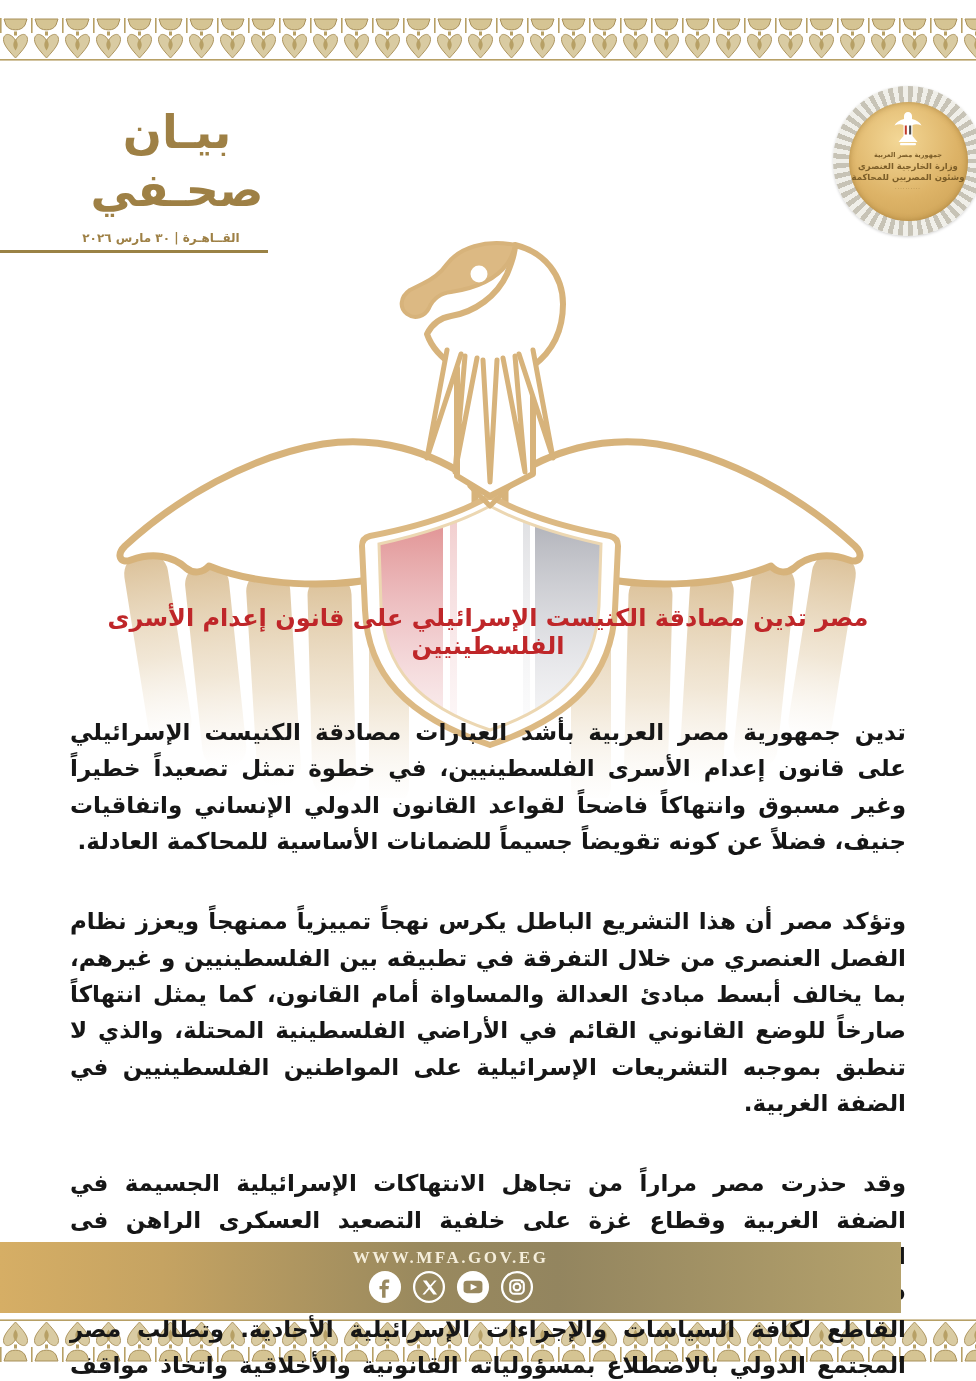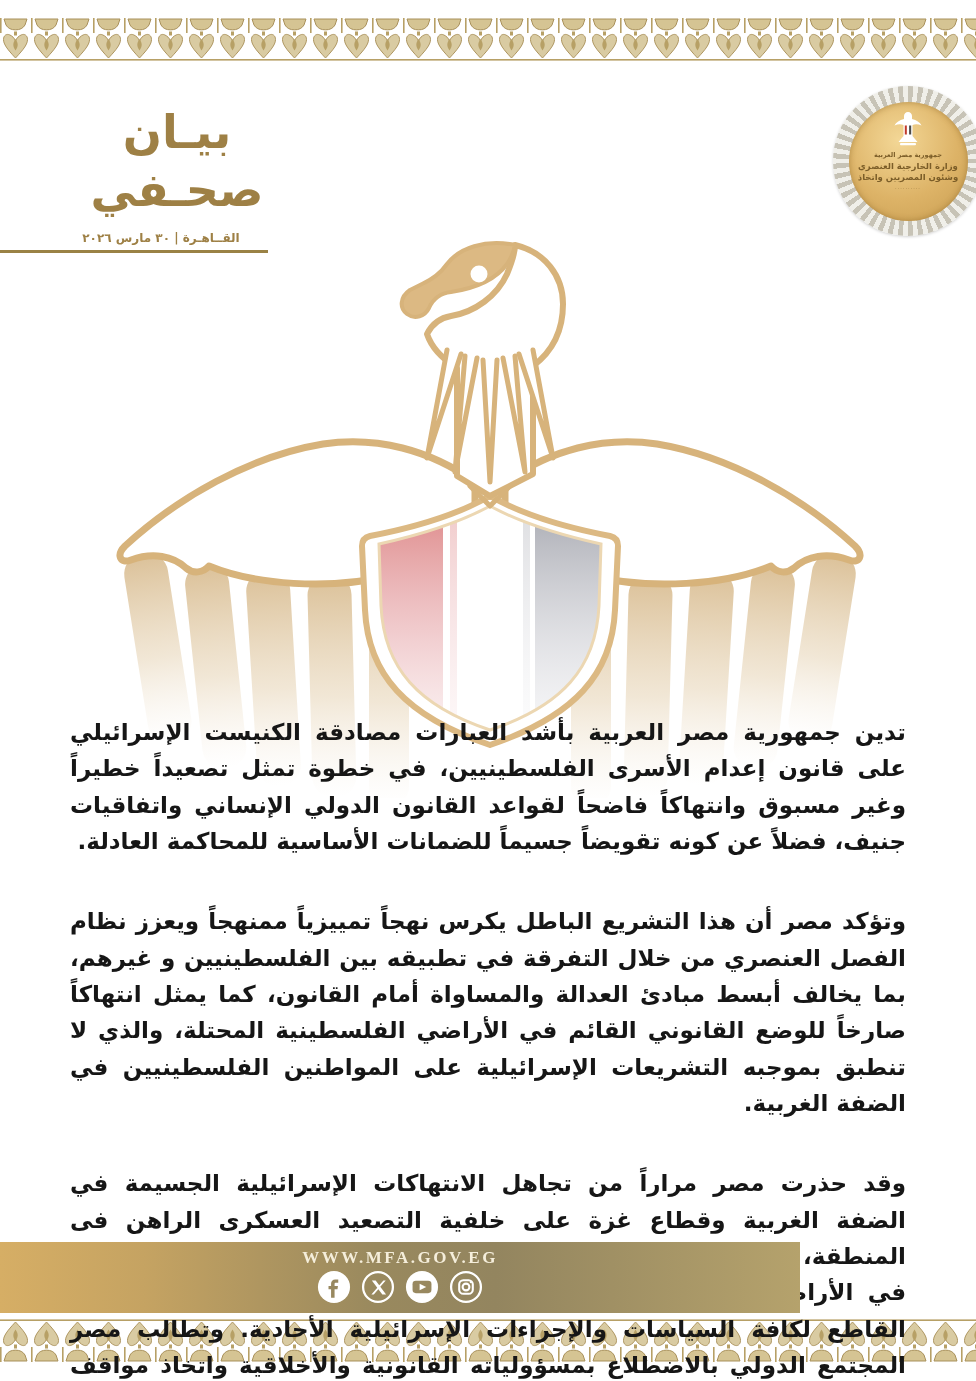--- a/index.html
+++ b/index.html
@@ -52,21 +52,21 @@
   .body-text{
     position:absolute;top:714px;left:70px;right:70px;z-index:2;
     direction:rtl;text-align:justify;
     font-size:23px;font-weight:bold;color:#161616;line-height:1.58;
   }
   .body-text p{margin:0;}
   .body-text p + p{margin-top:44px;}
 
   
   .footer-bar{
-    position:absolute;top:1242px;left:0;width:800px;height:71px;z-index:3;
+    position:absolute;top:1242px;left:0;width:901px;height:71px;z-index:3;
     background:linear-gradient(90deg,#d6ae65 0%,#c5a362 18%,#99895e 47%,#93855f 62%,#b5a26c 100%);
     text-align:center;
   }
   .footer-site{
     font-family:"Liberation Serif",serif;font-size:17px;letter-spacing:2.5px;
     color:#f5eedb;font-weight:600;margin-top:6px;
   }
   .social-row{display:flex;justify-content:center;gap:10px;margin-top:2px;}
   .social-icon{width:34px;height:34px;cursor:pointer;}
 </style>
@@ -100,21 +100,21 @@
       <svg class="seal-eagle" width="30" height="34" viewBox="0 0 30 34">
         <path d="M15 0 C12.6 0 11 1.7 11 4 L11 7 C6.5 8 3 10.2 1.5 13.5 C4.5 12.2 7.8 12 10.5 13 L10.5 24 L5.5 30 L24.5 30 L19.5 24 L19.5 13 C22.2 12 25.5 12.2 28.5 13.5 C27 10.2 23.5 8 19 7 L19 4 C19 1.7 17.4 0 15 0 Z" fill="#ffffff"></path>
         <rect x="11.8" y="13.5" width="2.1" height="9" fill="#c0392b"></rect>
         <rect x="13.9" y="13.5" width="2.2" height="9" fill="#ffffff"></rect>
         <rect x="16.1" y="13.5" width="2.1" height="9" fill="#4a4a4a"></rect>
         <rect x="7" y="31" width="16" height="2.2" rx="1" fill="#ffffff"></rect>
       </svg>
       <div class="seal-country">جمهورية مصر العربية</div>
       <div class="seal-ministry">
         <div>وزارة الخارجية العنصري</div>
-        <div>وشئون المصريين واتخاذ</div>
+        <div>وشئون المصريين للمحاكمة</div>
       </div>
       <div class="seal-dots">··········</div>
     </div>
   </div>
 
   <svg class="watermark" viewBox="0 0 810 560">
     <defs>
       <linearGradient id="stripeG" x1="0" y1="0" x2="0" y2="1">
         <stop offset="0" stop-color="#d9bd92" stop-opacity="0.95"></stop>
         <stop offset="0.55" stop-color="#e6d3b4" stop-opacity="0.55"></stop>
@@ -165,20 +165,21 @@
         <path d="M398 122 L405 244 L412 122"></path>
         <path d="M380 118 L370 234 L392 120"></path>
         <path d="M430 118 L440 234 L418 120"></path>
         <path d="M362 112 L342 220 L376 116"></path>
         <path d="M448 112 L468 220 L434 116"></path>
       </g>
       <path d="M385 248 L405 268 L425 248" fill="none" stroke="#d7b37b" stroke-width="5"></path>
     </g>
   </svg>
 
+  <div class="headline">مصر تدين مصادقة الكنيست الإسرائيلي على قانون إعدام الأسرى الفلسطينيين</div>
 
   <div class="body-text">
     <p>تدين جمهورية مصر العربية بأشد العبارات مصادقة الكنيست الإسرائيلي على قانون إعدام الأسرى الفلسطينيين، في خطوة تمثل تصعيداً خطيراً وغير مسبوق وانتهاكاً فاضحاً لقواعد القانون الدولي الإنساني واتفاقيات جنيف، فضلاً عن كونه تقويضاً جسيماً للضمانات الأساسية للمحاكمة العادلة.</p>
     <p>وتؤكد مصر أن هذا التشريع الباطل يكرس نهجاً تمييزياً ممنهجاً ويعزز نظام الفصل العنصري من خلال التفرقة في تطبيقه بين الفلسطينيين و غيرهم، بما يخالف أبسط مبادئ العدالة والمساواة أمام القانون، كما يمثل انتهاكاً صارخاً للوضع القانوني القائم في الأراضي الفلسطينية المحتلة، والذي لا تنطبق بموجبه التشريعات الإسرائيلية على المواطنين الفلسطينيين في الضفة الغربية.</p>
     <p>وقد حذرت مصر مراراً من تجاهل الانتهاكات الإسرائيلية الجسيمة في الضفة الغربية وقطاع غزة على خلفية التصعيد العسكرى الراهن فى المنطقة، وتؤكد على خطورة هذا الإجراء وتداعياته على استقرار الأوضاع في الأراضي الفلسطينية المحتلة وفرص احتواء التصعيد، مجددة رفضها القاطع لكافة السياسات والإجراءات الإسرائيلية الأحادية. وتطالب مصر المجتمع الدولي بالاضطلاع بمسؤولياته القانونية والأخلاقية واتخاذ مواقف حازمة وفورية لوقف هذه الانتهاكات السافرة وضمان حماية الشعب الفلسطيني وصون حقوقه المشروعة وفقاً لقرارات الشرعية الدولية.</p>
   </div>
 
   <div class="footer-bar">
     <div class="footer-site">WWW.MFA.GOV.EG</div>
     <div class="social-row">

